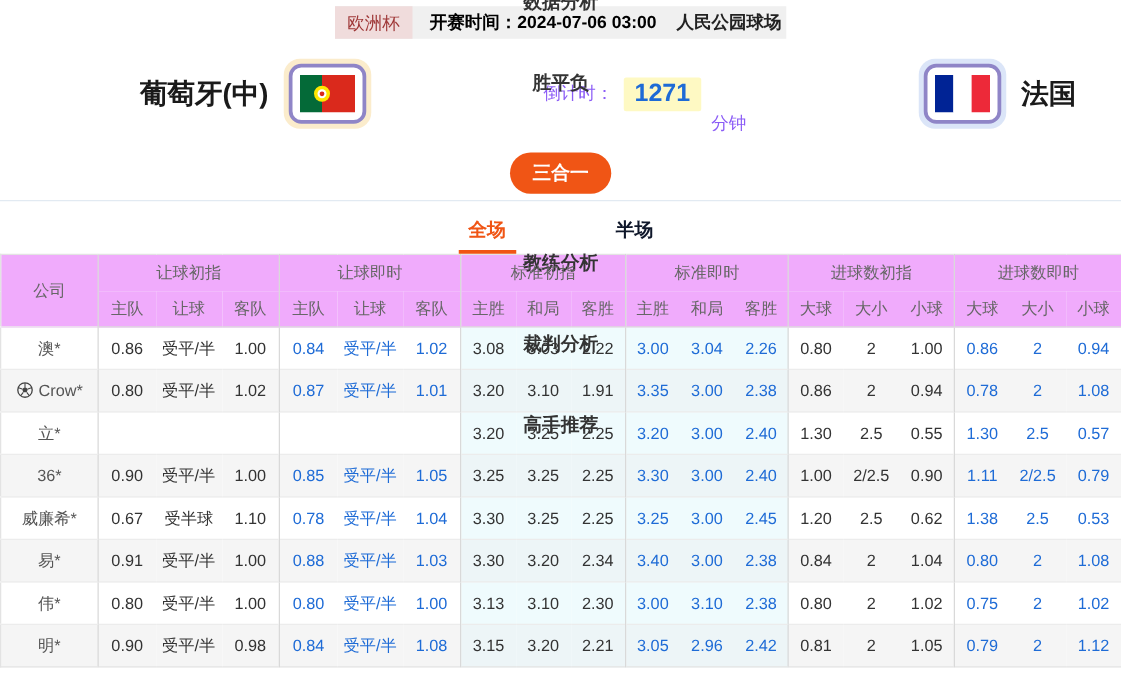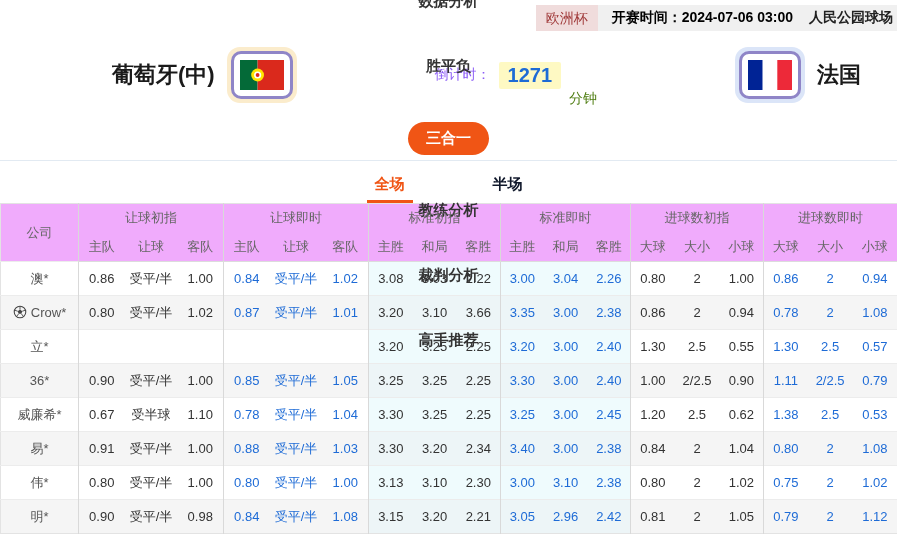--- a/index.html
+++ b/index.html
@@ -2,35 +2,35 @@
 <html><head>
 <meta charset="utf-8">
 <style>
   * { box-sizing: border-box; }
   html,body { margin:0; padding:0; }
   body {
     width:897px; height:545px; background:#fff; overflow:hidden; position:relative;
     font-family:"Liberation Sans","DejaVu Sans",sans-serif; color:#333;
   }
   
-  .top-strip { display:flex; justify-content:flex-end; margin-top:5px;border-radius:13px; }
+  .top-strip { display:flex; justify-content:center; margin-top:5px;border-radius:13px; }
   .top-strip-inner { display:flex; align-items:center; background:#f0f0f0; height:26px; }
   .league-badge { background:#f0dcdc; color:#9e3636; font-size:14px; padding:0 10px; height:26px; line-height:26px; }
   .kickoff { font-weight:bold; font-size:14px; margin:0 16px 0 14px; color:#000000; }
   .venue { font-weight:bold; font-size:14px; margin-right:4px; color:#222; }
 
   
   .teams { display:flex; align-items:center; height:84px; margin-top:2px; }
   .team-left { display:flex; align-items:center; gap:12px; margin-left:112px; }
   .team-right { display:flex; align-items:center; gap:12px; margin-right:36px; }
   .team-name { font-size:22px; font-weight:bold; color:#1a1a1a; white-space:nowrap; }
   .center-count { flex:1; display:flex; justify-content:center; align-items:center; gap:8px; }
   .cd-label { font-size:14px; color:#8b5cf6; }
   .cd-value { font-size:20px; font-weight:bold; color:#1e6bd6; background:#fef9c3; padding:2px 9px; border-radius:2px; }
-  .cd-unit { font-size:14px; color:#4d7c0f;margin-top:48px; }
+  .cd-unit { font-size:14px; color:#8b5cf6;margin-top:48px; }
   .flag-box { border-radius:13px; padding:4px; display:inline-flex; }
   .flag-box.pt { background:#fbeccc; }
   .flag-box.fr { background:#dbe5f8; }
   .flag-inner { background:#fff; border:3px solid #8f85c7; border-radius:10px; padding:6px 6px; display:flex; }
 
   
   .nav { display:flex; justify-content:center; align-items:center; gap:46px; height:44px; border-bottom:1px solid #e2eaf2;flex-direction:column; }
   .nav-tab { font-size:15px; font-weight:bold; color:#333; cursor:pointer; white-space:nowrap; }
   .nav-tab.active { background:#f05515; color:#fff; padding:7px 18px; border-radius:18px; }
 
@@ -194,21 +194,21 @@
             <path d="M8 5.2L8 1.6M10.6 7.1L13.9 6M9.6 10.1L11.7 12.9M6.4 10.1L4.3 12.9M5.4 7.1L2.1 6" stroke="#444" stroke-width="1" fill="none"></path>
           </svg><span>Crow*</span></td>
         <td class="gsep">0.80</td>
         <td class="">受平/半</td>
         <td class="">1.02</td>
         <td class="gsep blue">0.87</td>
         <td class="blue">受平/半</td>
         <td class="blue">1.01</td>
         <td class="gsep cyan">3.20</td>
         <td class="cyan">3.10</td>
-        <td class="cyan">3.66</td>
+        <td class="cyan">1.91</td>
         <td class="gsep blue cyan">3.35</td>
         <td class="blue cyan">3.00</td>
         <td class="blue cyan">2.38</td>
         <td class="gsep">0.86</td>
         <td class="">2</td>
         <td class="">0.94</td>
         <td class="gsep blue">0.78</td>
         <td class="blue">2</td>
         <td class="blue">1.08</td>
       </tr>

